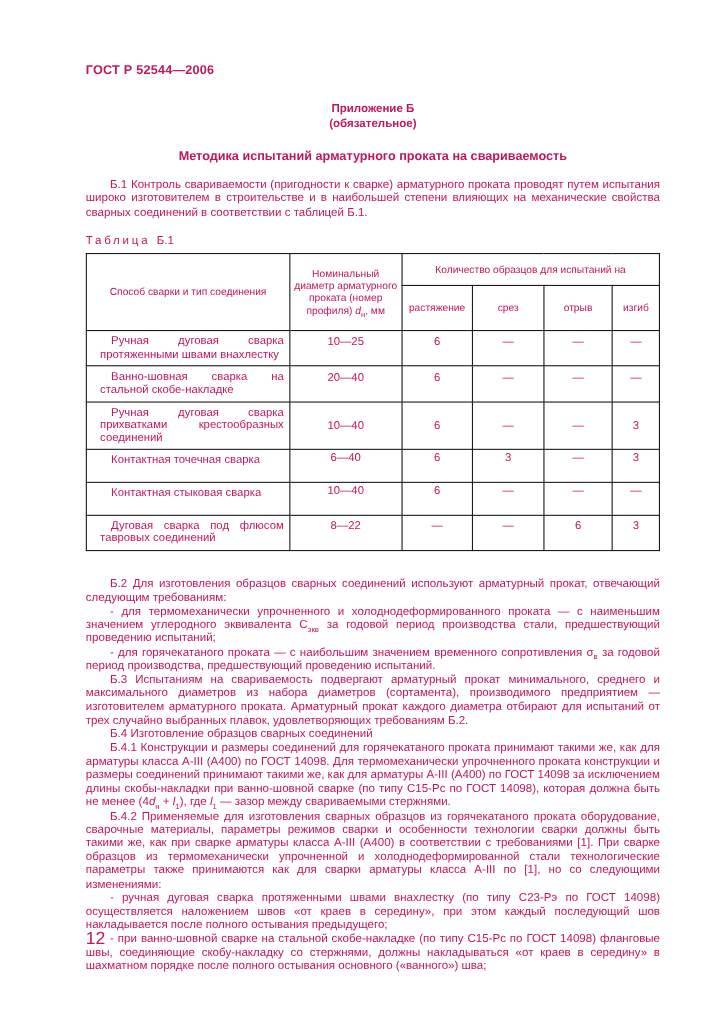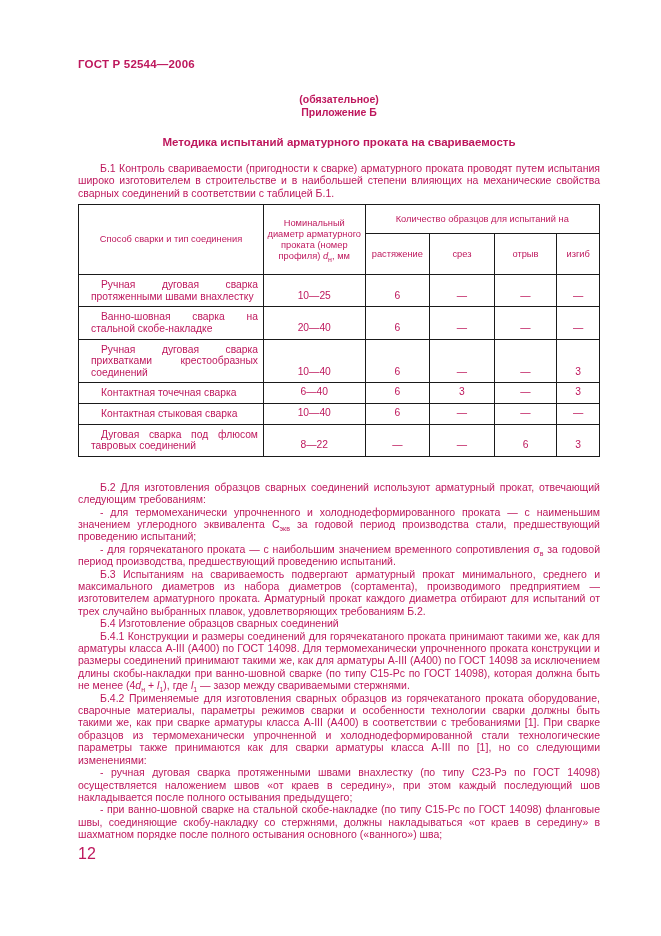--- a/index.html
+++ b/index.html
@@ -26,43 +26,44 @@
     text-align:center;vertical-align:middle;padding:2px 3px;
   }
   th.hdr-deep{border-bottom:2.5px solid #1a1a1a;}
   th.group-th{height:24px;}
   th.sub-th{height:36px;}
   table.spec td{font-size:10.3px;line-height:11.6px;}
   td.col-method{
     text-align:justify;text-indent:10px;vertical-align:top;
     padding:4px 5px 4px 12px;
   }
-  td.col-num{text-align:center;vertical-align:bottom;padding:2px 2px 5px;}
+  td.col-num{text-align:center;vertical-align:bottom;padding:2px 2px 15px;}
   .body-text{margin-top:24px;}
   .para + .para{margin-top:0;}
   .bold{font-weight:normal;}
   sub{font-size:7px;line-height:0;}
   .page-number{position:absolute;left:78px;top:845px;font-size:16px;}
 </style>
 </head>
 <body>
 
 <div class="page">
 
   <div class="doc-code">ГОСТ Р 52544—2006</div>
 
   <div class="appendix">
+    <div>Приложение Б</div>
     <div>(обязательное)</div>
-    <div>Приложение Б</div>
   </div>
 
   <div class="main-title">Методика испытаний арматурного проката на свариваемость</div>
 
   <p class="para intro"><span>Б.1 Контроль свариваемости (пригодности к сварке) арматурного проката проводят путем испытания широко изготовителем в строительстве и в наибольшей степени влияющих на механические свойства сварных соединений в соответствии с таблицей Б.1.</span></p>
 
+  <div class="table-label"><span class="spaced">Таблица</span>&nbsp;&nbsp;<span>Б.1</span></div>
 
   <table class="spec">
     <colgroup>
       <col style="width:35.5%">
         <col style="width:19.5%">
         <col style="width:12.4%">
       <col style="width:12.4%">
         <col style="width:12%">
         <col style="width:8.2%">
     </colgroup>

